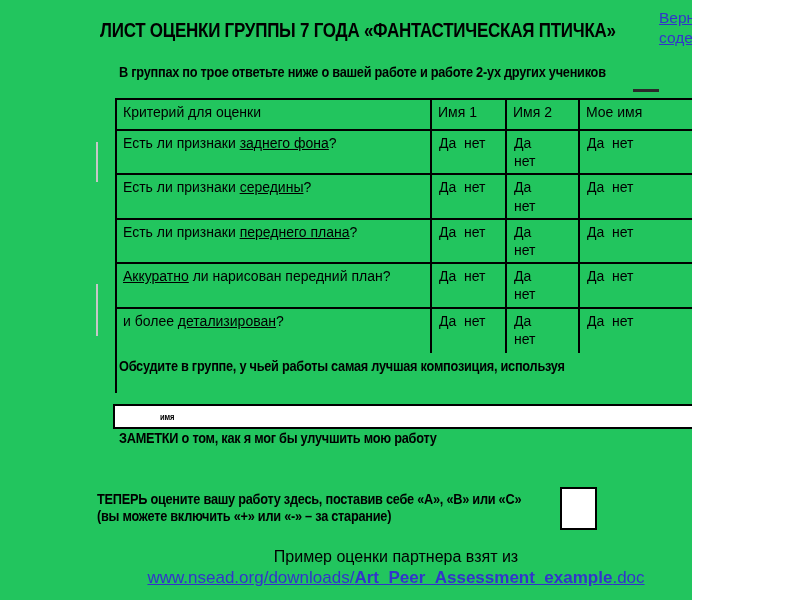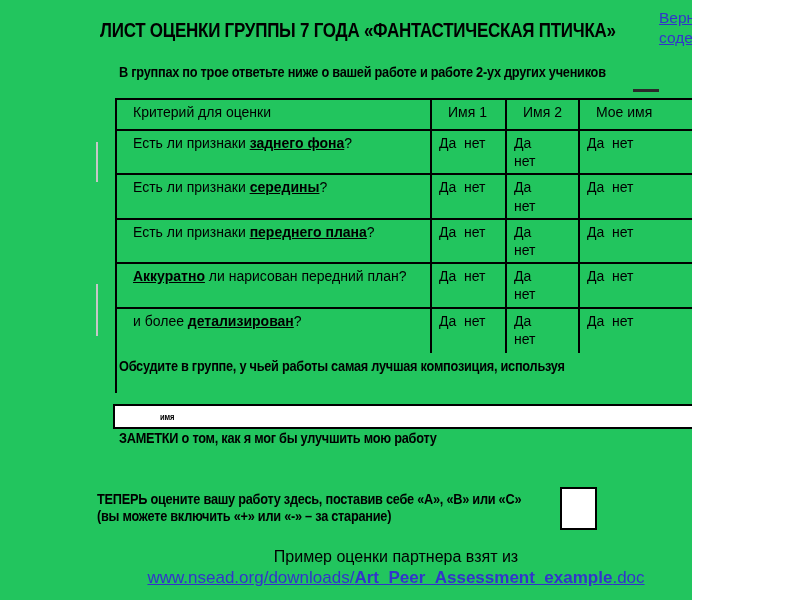--- a/index.html
+++ b/index.html
@@ -18,27 +18,27 @@
     font-size:15.5px;line-height:1.32;color:#3333cc;text-decoration:underline;cursor:pointer;
   }
   .subtitle{position:absolute;left:119px;top:63px;font-size:15px;}
 
   .assessment-table{
     position:absolute;left:115px;top:98px;width:577px;
     border-collapse:collapse;table-layout:fixed;font-size:14px;
   }
   .assessment-table th,.assessment-table td{
     border:2px solid #000;vertical-align:top;text-align:left;
-    font-weight:normal;padding:3px 16px;line-height:1.3;
+    font-weight:normal;padding:3px 6px;line-height:1.3;
   }
   .assessment-table thead tr{height:31px;}
   .assessment-table td.ans{white-space:pre-line;padding:3px 7px;border-radius:12px;}
   .assessment-table tbody tr:last-child th,
   .assessment-table tbody tr:last-child td{border-bottom:none;}
-  .u{text-decoration:underline;font-weight:bold;}
+  .u{text-decoration:underline;}
 
   .handle-mark{position:absolute;left:633px;top:89px;width:26px;height:3px;background:#2a2a2a;}
   .table-stub{position:absolute;left:115px;top:345px;width:2px;height:48px;background:#000;}
   .faint-mark-a{position:absolute;left:96px;top:142px;width:2px;height:40px;background:#c7c7c7;}
   .faint-mark-b{position:absolute;left:96px;top:284px;width:2px;height:52px;background:#c7c7c7;}
 
   .discussion{position:absolute;left:119px;top:357px;font-size:15px;line-height:18px;}
   .name-box{
     position:absolute;left:113px;top:404px;width:587px;height:25px;
     border:2px solid #000;box-sizing:border-box;background:#fff;padding-left:40px;

